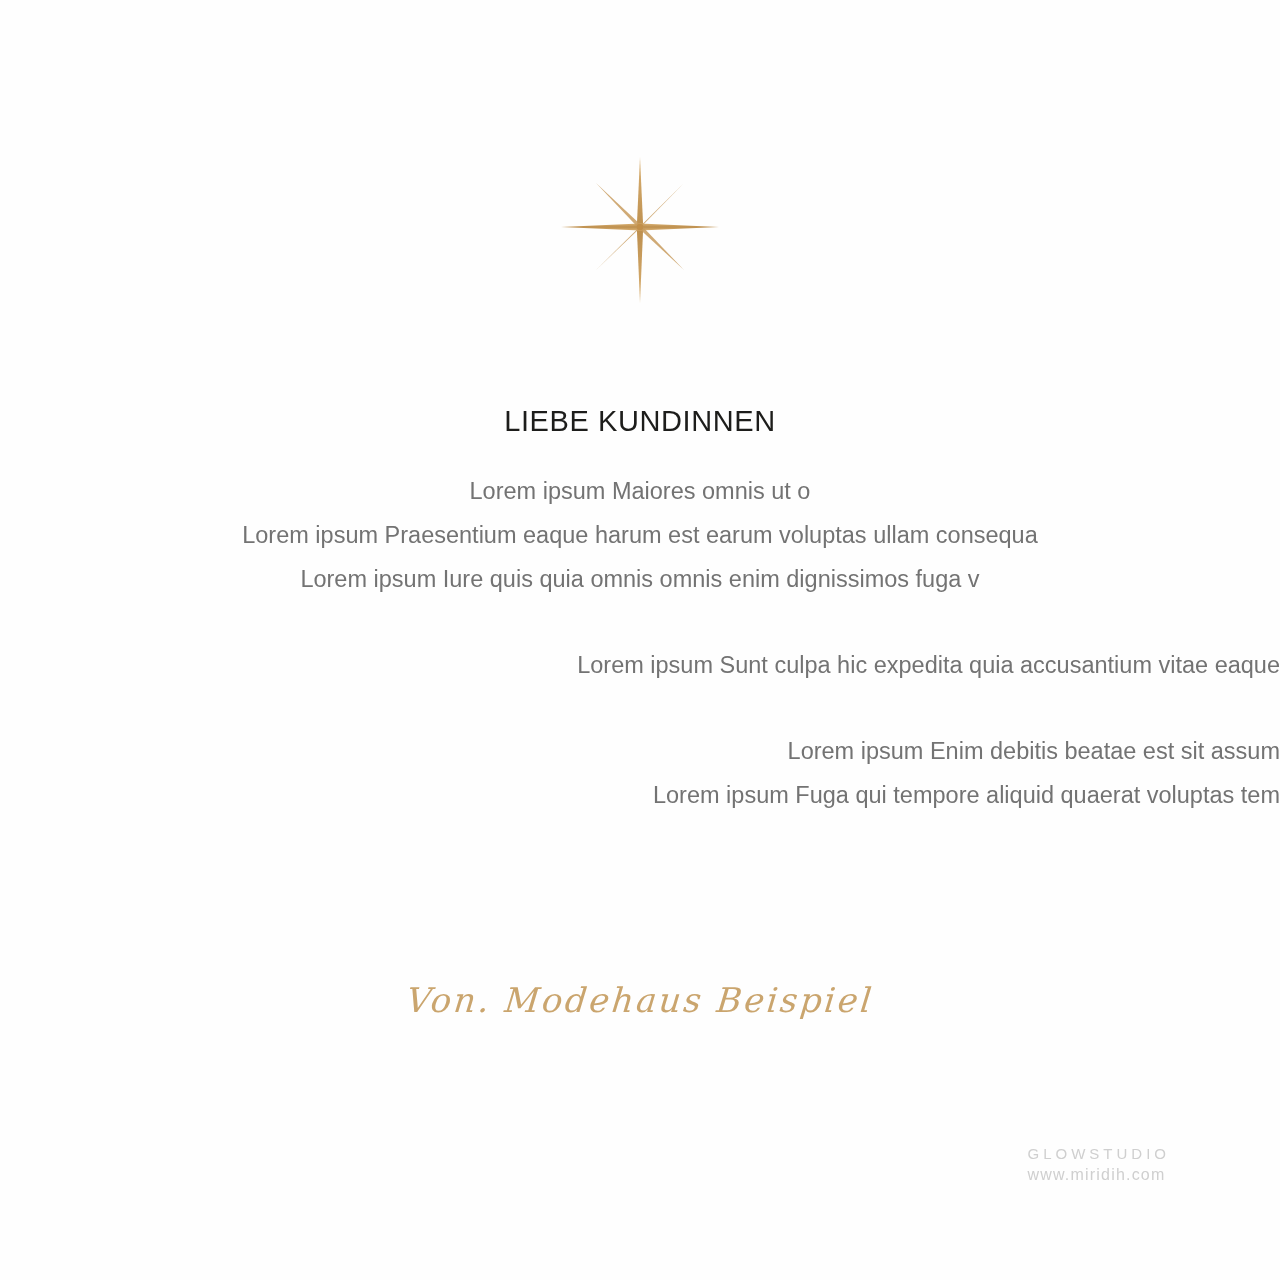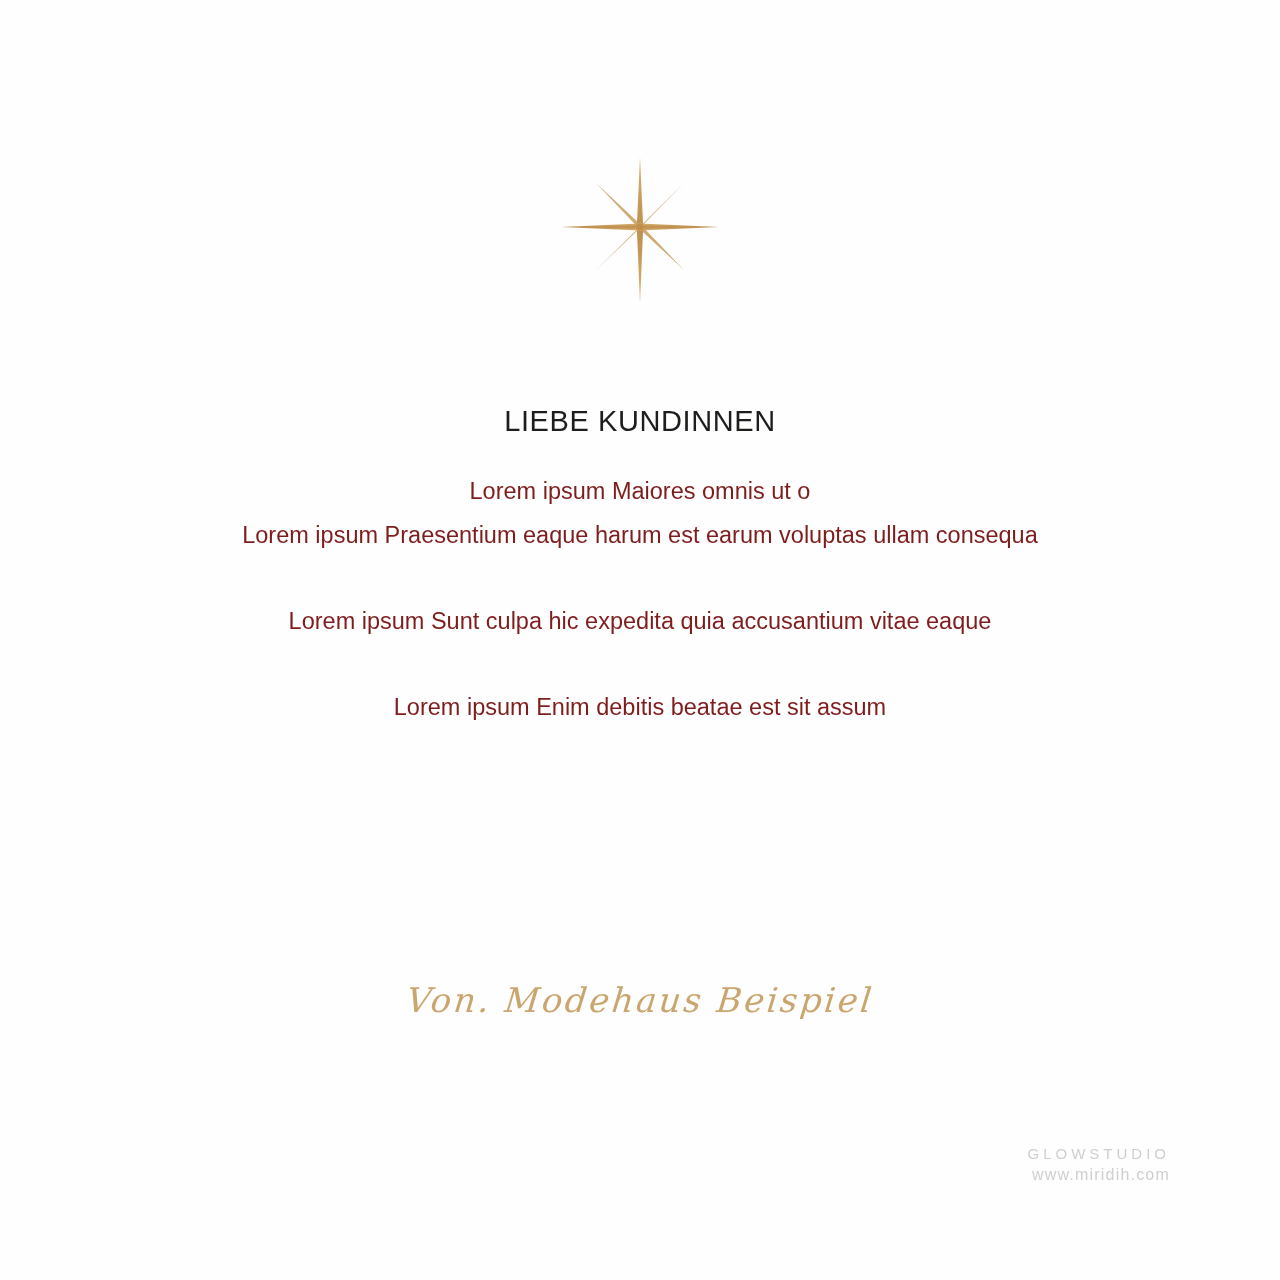--- a/index.html
+++ b/index.html
@@ -53,26 +53,27 @@
     margin: 0 0 30px 0;
     line-height: 1.2;
   }
 
   .para {
     margin: 0;
     padding: 0;
   }
   .para + .para {
     margin-top: 42px;
+    text-align: right;
   }
   .line {
     font-size: 23.5px;
     line-height: 44px;
     font-weight: 400;
-    color: #7f1d1d;
+    color: #737373;
     white-space: nowrap;
   }
 
   .signature {
     position: absolute;
     top: 980px;
     left: 0;
     width: 1280px;
     text-align: center;
   }
@@ -84,21 +85,20 @@
     color: #c8a167;
     transform: skewX(-6deg);
     display: inline-block;
     opacity: 0.95;
   }
 
   .watermark {
     position: absolute;
     right: 110px;
     bottom: 95px;
-    text-align: right;
     color: #cfcfcf;
   }
   .watermark .brand {
     font-size: 15px;
     letter-spacing: 4px;
     line-height: 22px;
   }
   .watermark .url {
     font-size: 16px;
     letter-spacing: 1.2px;
@@ -129,28 +129,30 @@
       <circle cx="85" cy="72" r="3.2" fill="#c28f49"></circle>
     </svg>
   </div>
 
   <div class="content">
     <h1 class="headline">LIEBE KUNDINNEN</h1>
 
     <div class="para">
       <div class="line">Lorem ipsum Maiores omnis ut o</div>
       <div class="line">Lorem ipsum Praesentium eaque harum est earum voluptas ullam consequa</div>
+      <div class="line">Lorem ipsum Iure quis quia omnis omnis enim dignissimos fuga v</div>
     </div>
 
     <div class="para">
       <div class="line">Lorem ipsum Sunt culpa hic expedita quia accusantium vitae eaque</div>
     </div>
 
     <div class="para">
       <div class="line">Lorem ipsum Enim debitis beatae est sit assum</div>
+      <div class="line">Lorem ipsum Fuga qui tempore aliquid quaerat voluptas tem</div>
     </div>
   </div>
 
   <div class="signature">
     <span>Von. Modehaus Beispiel</span>
   </div>
 
   <div class="watermark">
     <div class="brand">GLOWSTUDIO</div>
     <div class="url">www.miridih.com</div>

